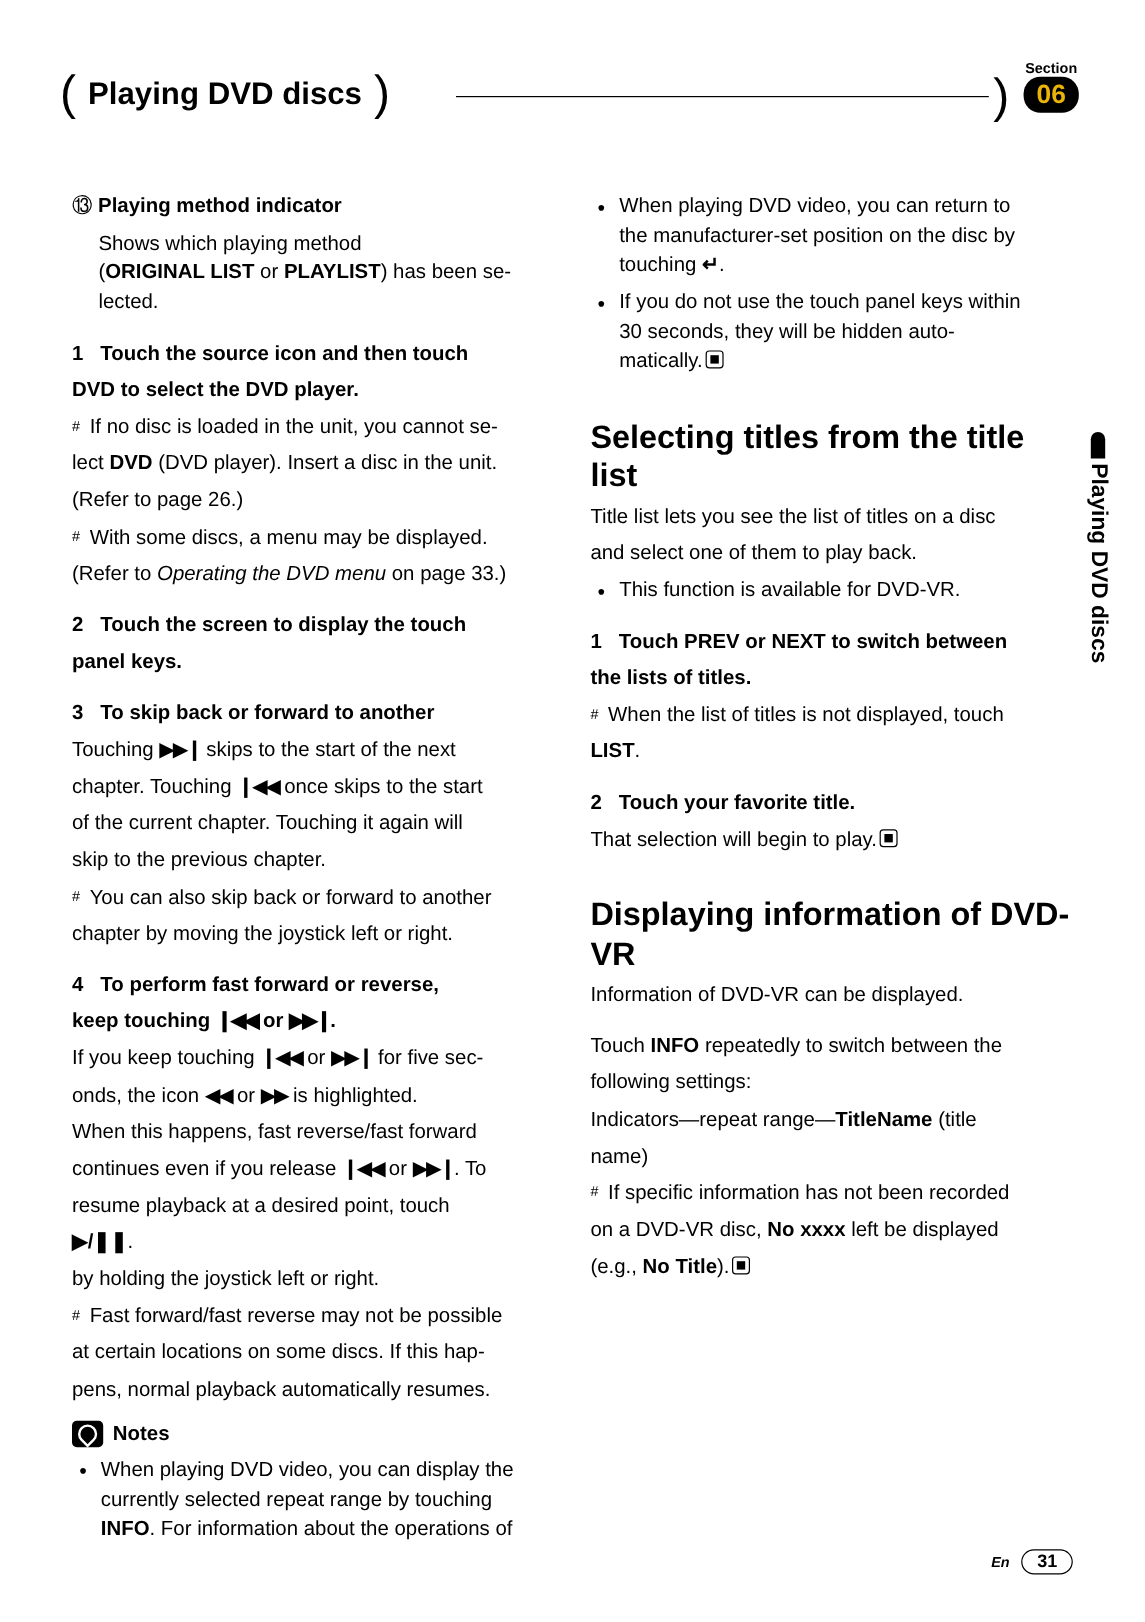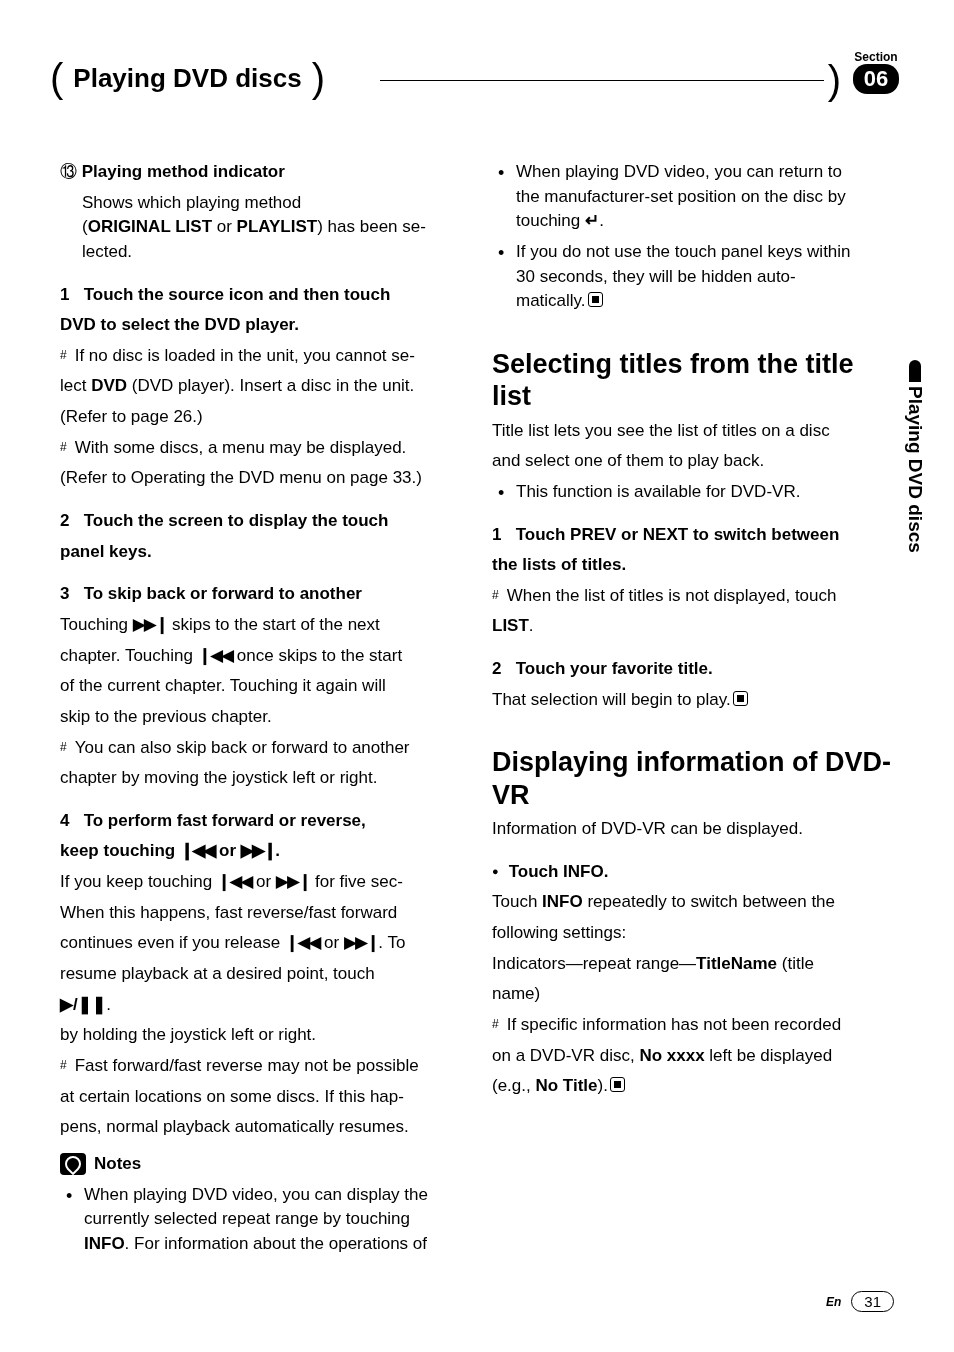--- a/index.html
+++ b/index.html
@@ -55,21 +55,21 @@
     display: flex;
     flex-direction: column;
     align-items: center;
   }
   .section-small {
     font-size: 12px;
     font-weight: 700;
   }
   .section-pill {
     background: #000;
-    color: #ffffff;
+    color: #eab308;
     border-radius: 14px;
     padding: 2px 10px;
     font-size: 22px;
     font-weight: 800;
     min-width: 46px;
     text-align: center;
   }
   .header-paren-r {
     position: absolute;
     right: 53px;
@@ -80,21 +80,21 @@
   .columns {
     display: flex;
     gap: 30px;
   }
   .col {
     flex: 1;
     font-size: 17px;
     line-height: 1.45;
   }
   .bold { font-weight: 700; }
-  .ital { }
+  .ital { font-style: italic; }
   .para { margin-bottom: 6px; }
   .block { margin-top: 18px; }
   .indent { padding-left: 22px; }
   .sq-bullet::before {
     content: "#";
     font-size: 12px;
     margin-right: 8px;
     vertical-align: 2px;
   }
   .dot-bullet { padding-left: 24px; position: relative; }
@@ -191,21 +191,21 @@
   .footer-lang {
     font-size: 12px;
     font-weight: 700;
     font-style: italic;
   }
   .footer-page {
     border: 1.4px solid #000;
     border-radius: 14px;
     padding: 1px 12px;
     font-size: 15px;
-    font-weight: 400;
+    font-weight: 700;
   }
   .glyph { font-family: "Arial Unicode MS", "Segoe UI Symbol", sans-serif; }
   .sg { letter-spacing: -2px; }
 </style>
 </head>
 <body>
 
 <div class="page">
 
   <div class="header-bar">
@@ -258,20 +258,21 @@
         <div class="para">of the current chapter. Touching it again will</div>
         <div class="para">skip to the previous chapter.</div>
         <div class="para sq-bullet"><span>You can also skip back or forward to another</span></div>
         <div class="para">chapter by moving the joystick left or right.</div>
       </div>
 
       <div class="block">
         <div class="bold para"><span>4</span>&nbsp;&nbsp;&nbsp;<span>To perform fast forward or reverse,</span></div>
         <div class="bold para"><span>keep touching </span><span class="glyph sg">❙◀◀</span><span> or </span><span class="glyph sg">▶▶❙</span><span>.</span></div>
         <div class="para"><span>If you keep touching </span><span class="glyph sg">❙◀◀</span><span> or </span><span class="glyph sg">▶▶❙</span><span> for five sec-</span></div>
+        <div class="para"><span>onds, the icon </span><span class="glyph sg">◀◀</span><span> or </span><span class="glyph sg">▶▶</span><span> is highlighted.</span></div>
         <div class="para">When this happens, fast reverse/fast forward</div>
         <div class="para"><span>continues even if you release </span><span class="glyph sg">❙◀◀</span><span> or </span><span class="glyph sg">▶▶❙</span><span>. To</span></div>
         <div class="para">resume playback at a desired point, touch</div>
         <div class="para"><span class="bold glyph">▶/❚❚</span><span>.</span></div>
         <div class="para">by holding the joystick left or right.</div>
         <div class="para sq-bullet"><span>Fast forward/fast reverse may not be possible</span></div>
         <div class="para">at certain locations on some discs. If this hap-</div>
         <div class="para">pens, normal playback automatically resumes.</div>
       </div>
 
@@ -314,21 +315,20 @@
 
       <div class="block">
         <div class="bold para"><span>2</span>&nbsp;&nbsp;&nbsp;<span>Touch your favorite title.</span></div>
         <div class="para"><span>That selection will begin to play.</span><span class="end-sq"></span></div>
       </div>
 
       <div class="h2">Displaying information of DVD-VR</div>
       <div class="para">Information of DVD-VR can be displayed.</div>
 
       <div class="block">
-        <div class="bold para big-dot"><span>Touch INFO.</span></div>
         <div class="para"><span>Touch </span><span class="bold">INFO</span><span> repeatedly to switch between the</span></div>
         <div class="para">following settings:</div>
         <div class="para"><span>Indicators—repeat range—</span><span class="bold">TitleName</span><span> (title</span></div>
         <div class="para">name)</div>
         <div class="para sq-bullet"><span>If specific information has not been recorded</span></div>
         <div class="para"><span>on a DVD-VR disc, </span><span class="bold">No xxxx</span><span> left be displayed</span></div>
         <div class="para"><span>(e.g., </span><span class="bold">No Title</span><span>).</span><span class="end-sq"></span></div>
       </div>
     </div>
   </div>

